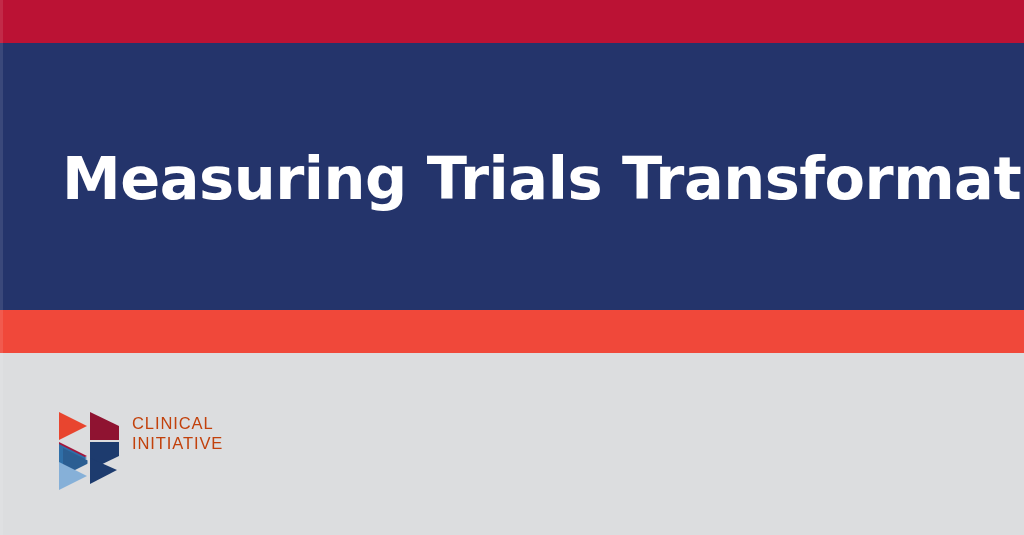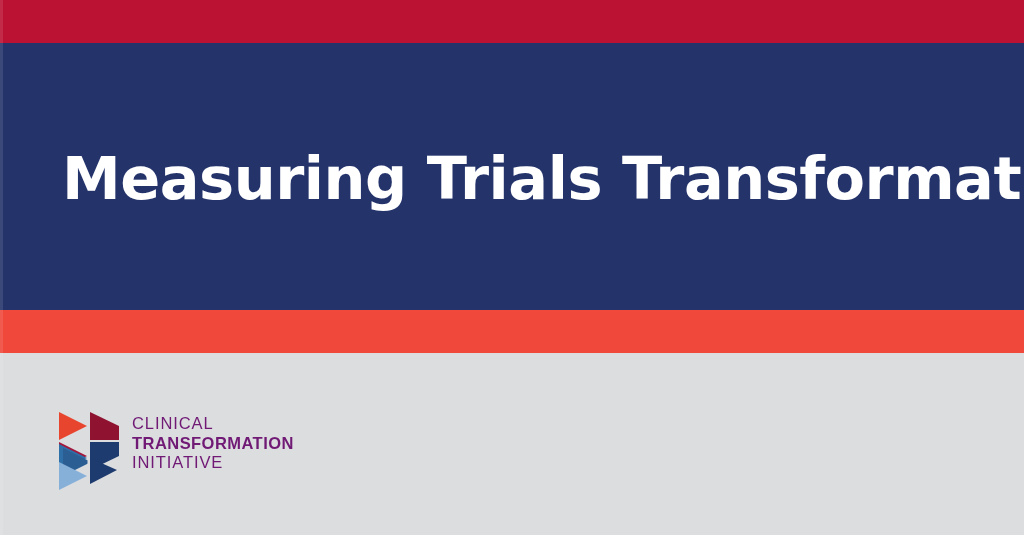--- a/index.html
+++ b/index.html
@@ -99,21 +99,21 @@
     top: 0;
     width: 66px;
     height: 92px;
   }
 
   .logo-text {
     position: absolute;
     left: 75px;
     top: 10px;
     width: 230px;
-    color: #701a75;
+    color: #c2410c;
     font-family: "Liberation Sans", sans-serif;
     font-size: 16.5px;
     line-height: 19.5px;
     letter-spacing: 0.9px;
   }
 
   .logo-line {
     display: block;
     white-space: nowrap;
   }
@@ -155,21 +155,20 @@
         <polygon points="2,58 2,86 30,72" fill="#86b0d8"></polygon>
 
         <polygon points="33,54 33,80 60,66" fill="#1d3b6e"></polygon>
 
         <rect x="30.5" y="4" width="2.5" height="84" fill="#dcdddf"></rect>
       </svg>
     </div>
 
     <div class="logo-text">
       <span class="logo-line">CLINICAL</span>
-      <span class="logo-line bold">TRANSFORMATION</span>
       <span class="logo-line">INITIATIVE</span>
     </div>
 
   </div>
 
   <div class="edge-strip"></div>
 
 </div>
 
 </body></html>

